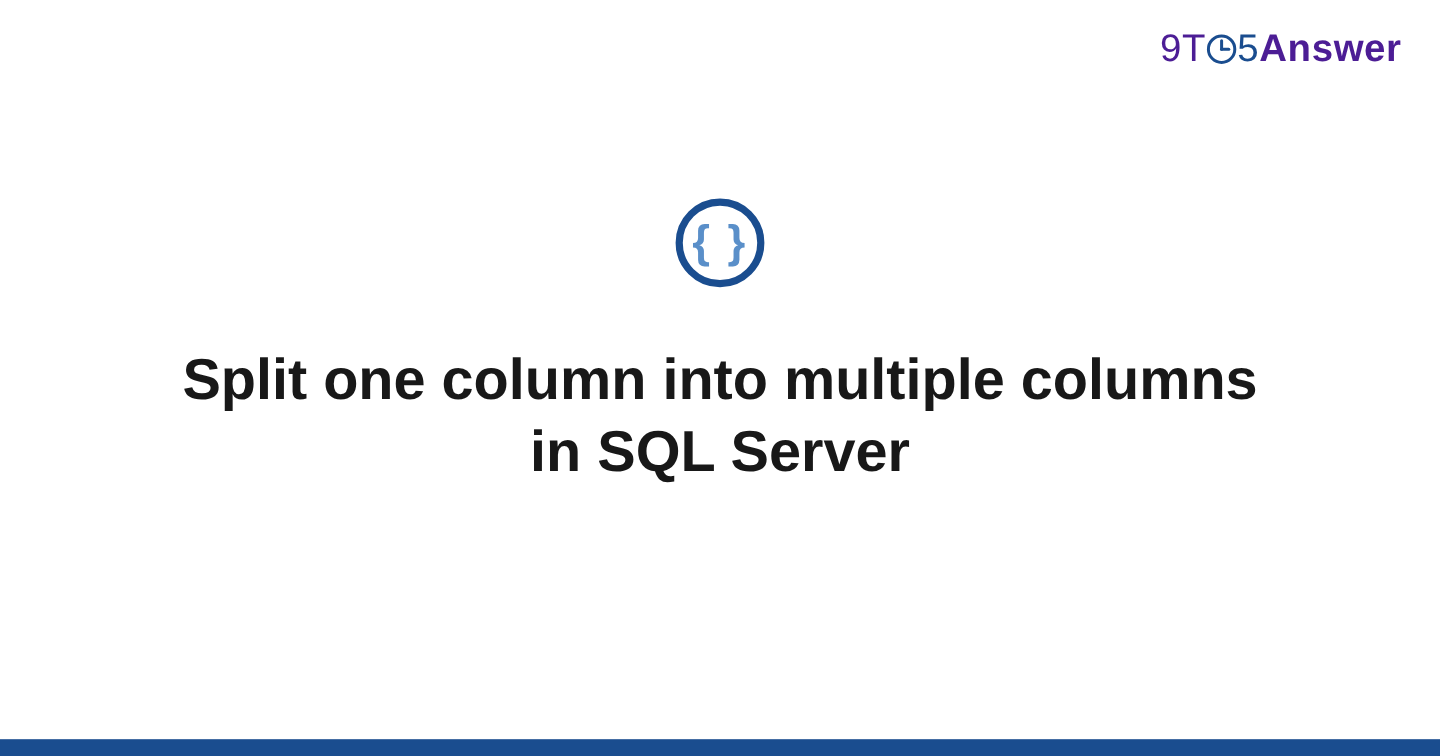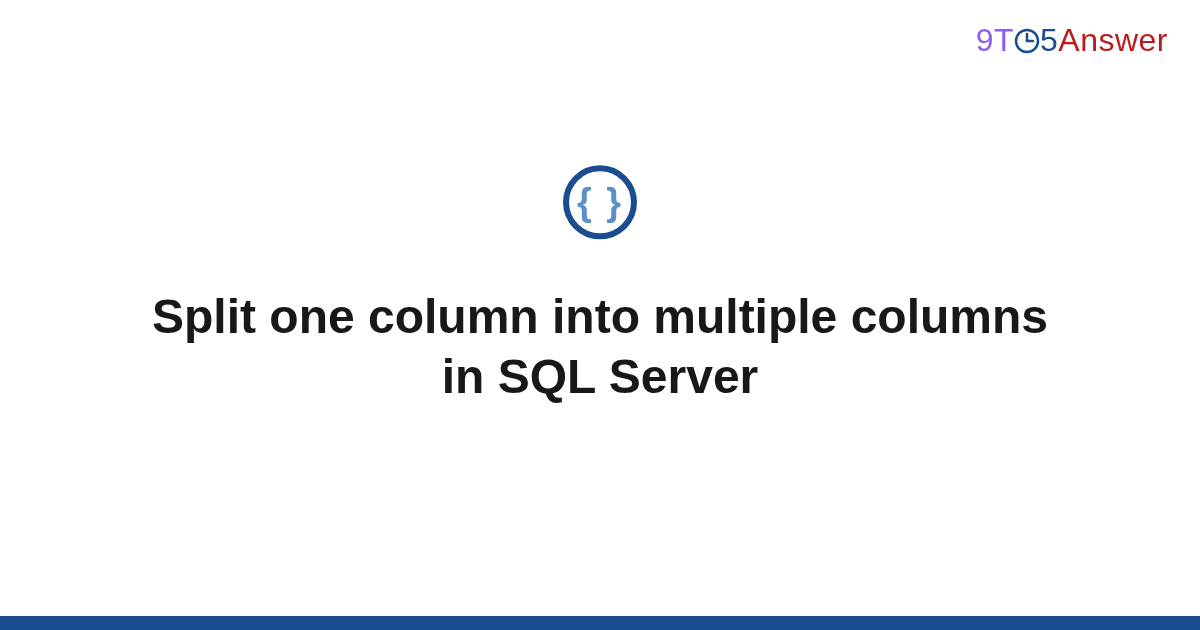--- a/index.html
+++ b/index.html
@@ -17,36 +17,36 @@
     }
     .logo {
       position: absolute;
       top: 22px;
       right: 32px;
       font-size: 32px;
       font-weight: 400;
       letter-spacing: 0.5px;
     }
     .logo .part1 {
-      color: #8b5cf6;
+      color: #4c1d95;
       font-weight: 500;
     }
     .logo .clock {
       display: inline-block;
       vertical-align: baseline;
       position: relative;
       top: 3px;
     }
     .logo .part2 {
       color: #1a4d8f;
       font-weight: 500;
     }
     .logo .part3 {
-      color: #b91c1c;
-      font-weight: 400;
+      color: #4c1d95;
+      font-weight: 700;
     }
     .center-content {
       position: absolute;
       top: 50%;
       left: 50%;
       transform: translate(-50%, -58%);
       text-align: center;
       width: 100%;
       padding: 0 60px;
     }

